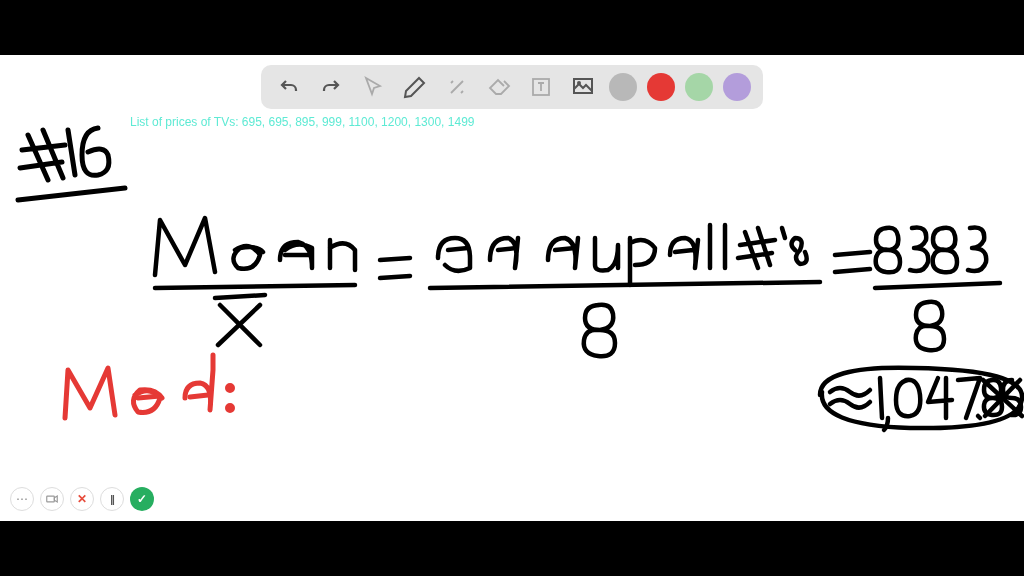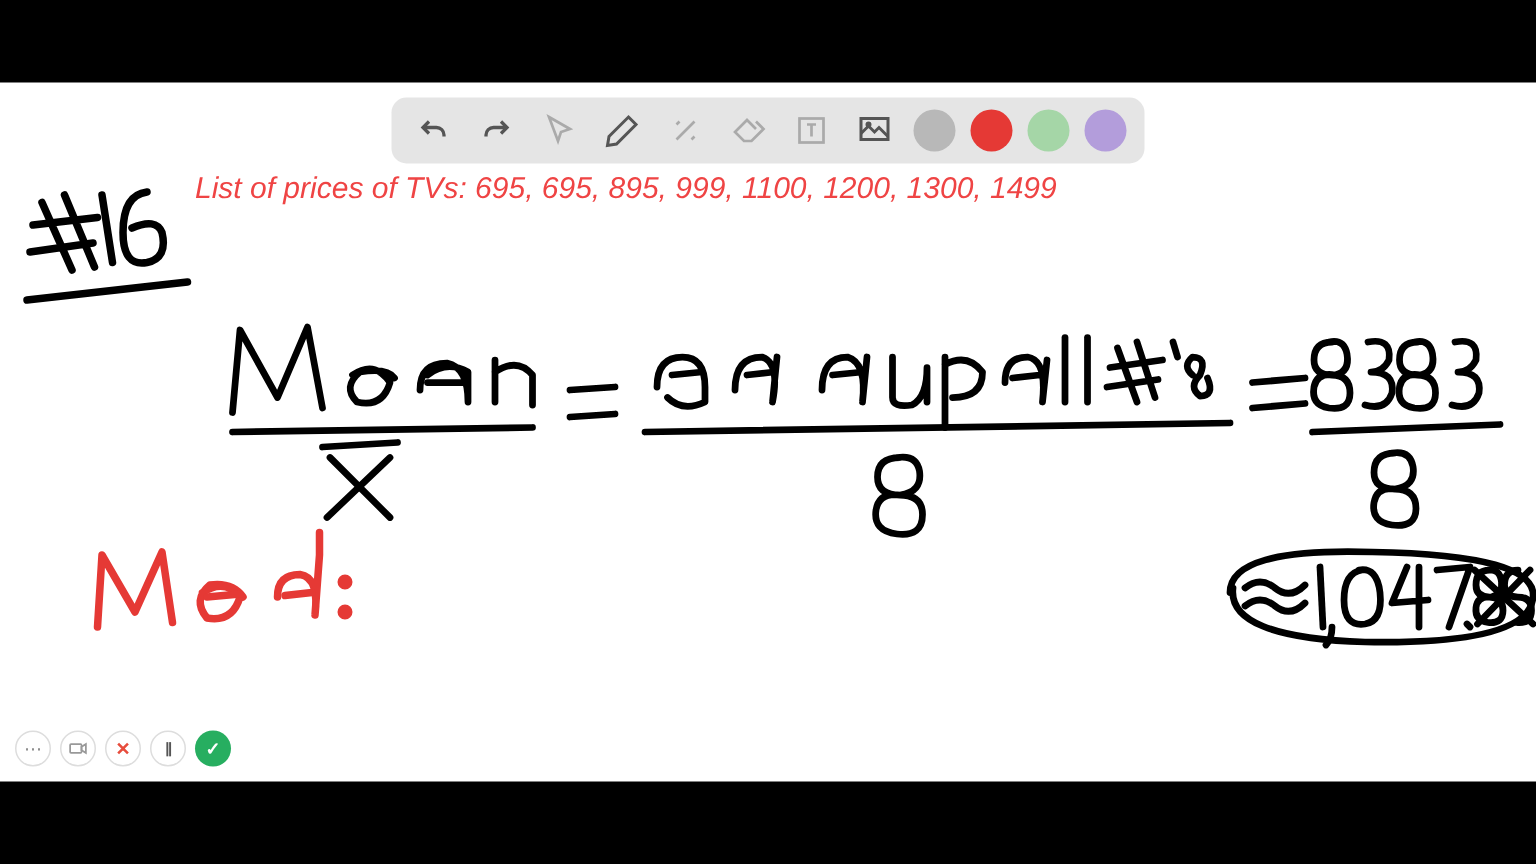--- a/index.html
+++ b/index.html
@@ -45,23 +45,22 @@
     .color-dot {
       width: 28px;
       height: 28px;
       border-radius: 50%;
       cursor: pointer;
     }
     .problem-text {
       position: absolute;
       top: 115px;
       left: 130px;
-      font-size: 20px;
-      color: #ef4444;
-      font-style: italic;
+      font-size: 12px;
+      color: #5eead4;
     }
     .handwriting {
       position: absolute;
       top: 0;
       left: 0;
       width: 1024px;
       height: 576px;
       pointer-events: none;
     }
     .control-bar {

